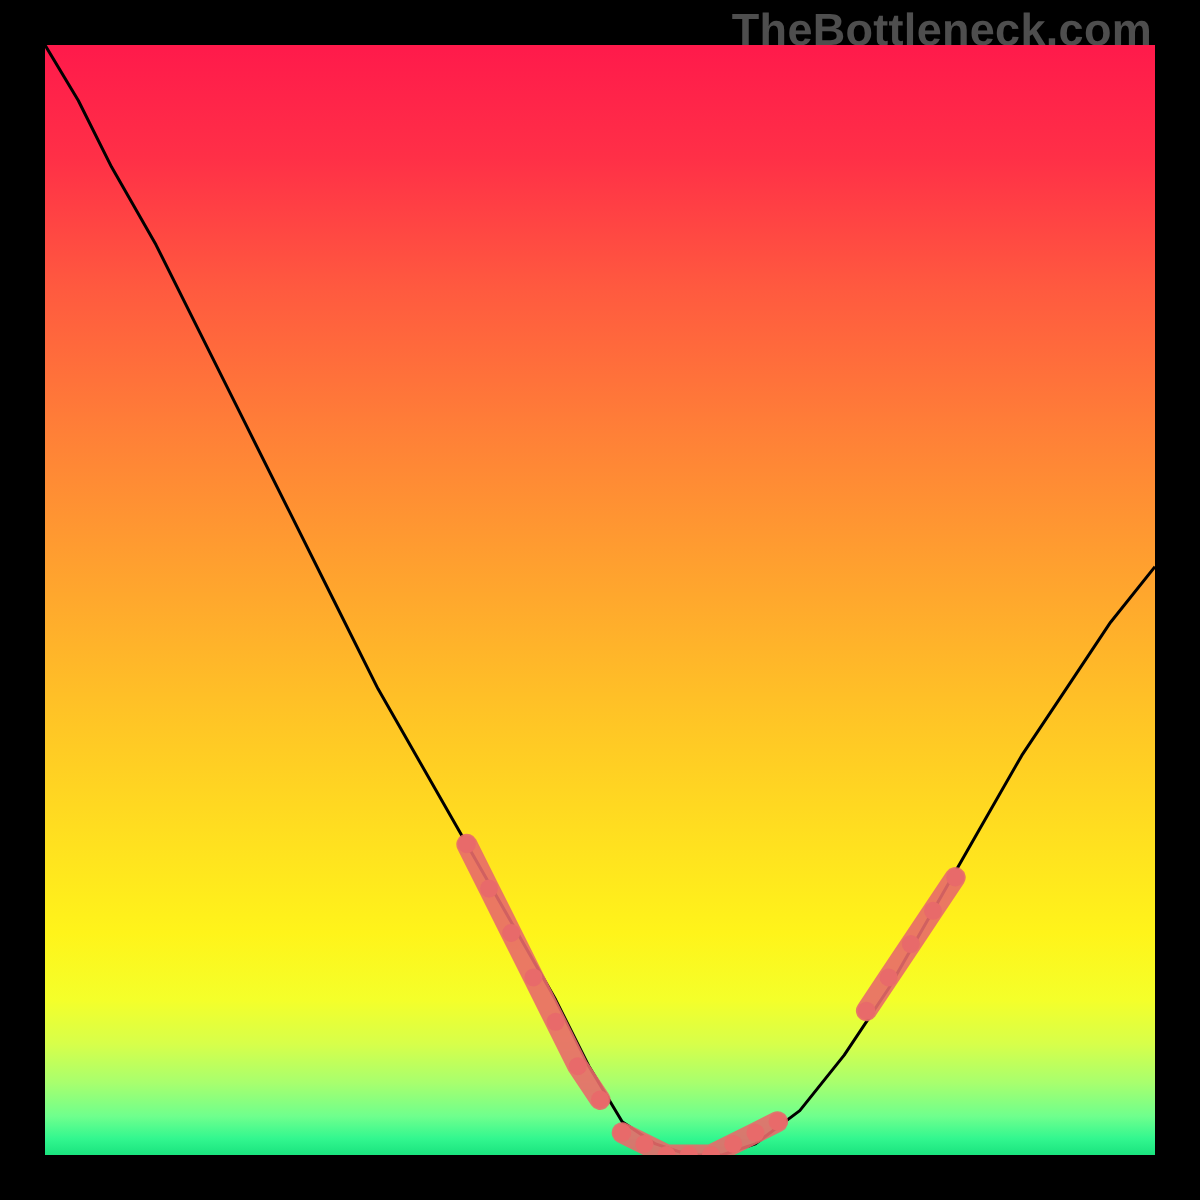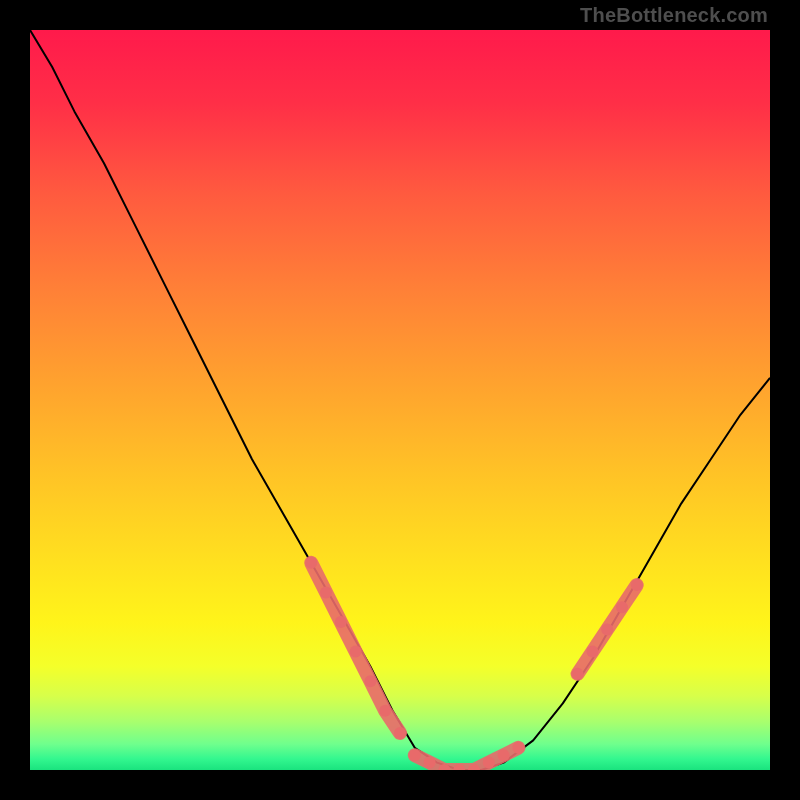--- a/index.html
+++ b/index.html
@@ -23,21 +23,21 @@
     top: 30px;
     width: 740px;
     height: 740px;
     overflow: hidden;
   }
   .watermark {
     position: absolute;
     top: 4px;
     right: 32px;
     color: #4e4e4e;
-    font-size: 20px;
+    font-size: 30px;
     font-weight: 600;
     letter-spacing: 0.2px;
     user-select: none;
   }
 </style>
 </head>
 <body>
 
 <div class="frame">
   <div class="watermark">TheBottleneck.com</div>

